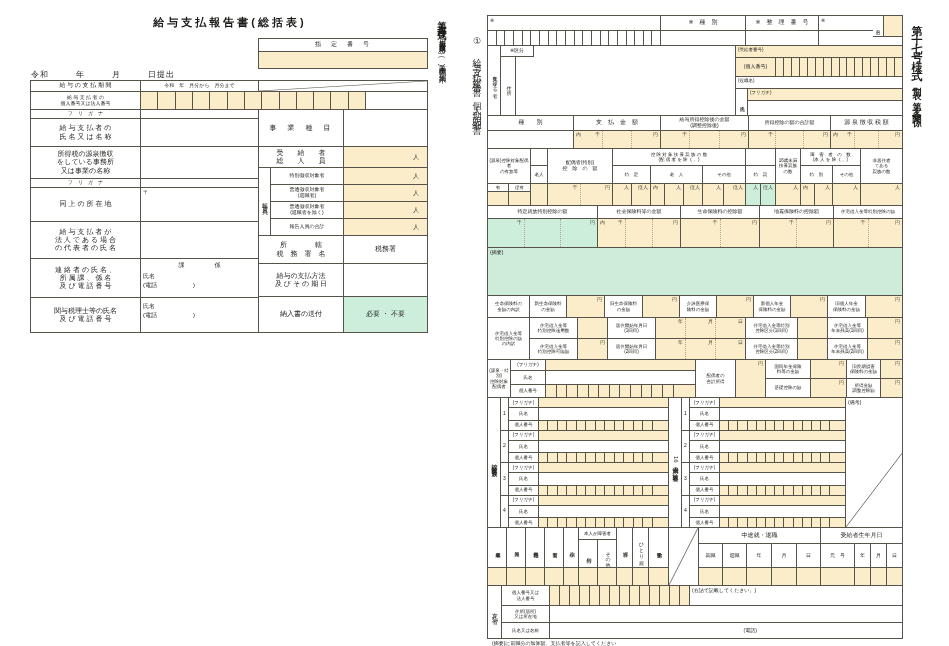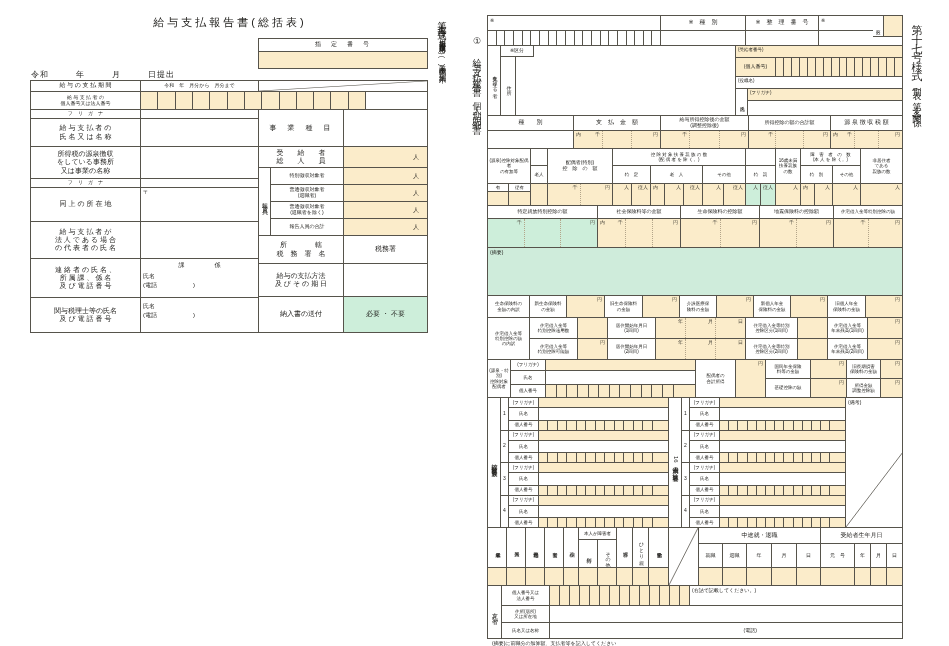--- a/index.html
+++ b/index.html
@@ -11,21 +11,21 @@
   .grow{flex:1;min-width:0;min-height:0}
   .tbl{border-top:1px solid #56534b;border-left:1px solid #56534b;box-sizing:border-box;background:#fff}
   .c{border-right:1px solid #56534b;border-bottom:1px solid #56534b;box-sizing:border-box;position:relative;overflow:hidden;background:#fff}
   .o{background:#fbecca}
   .g{background:#cdeeda}
   .gg{background:#cfecdb}
   .lab{display:flex;align-items:center;justify-content:center;text-align:center;white-space:pre-line;line-height:1.18}
   .tlab{display:block;padding:1px 2px;white-space:pre-line;line-height:1.2}
   .vert{writing-mode:vertical-rl}
   .f4{font-size:4.5px}.f5{font-size:5px}.f6{font-size:6px}.f7{font-size:7px}.f8{font-size:8px}.f9{font-size:9px}.f11{font-size:11px}
-  .b{font-weight:normal}
+  .b{font-weight:bold}
   .mk{position:absolute;font-size:5px;line-height:1;color:#4a463c}
   .tr{top:1px;right:2px}.tl{top:1px;left:2px}
   .mc{display:flex}
   .mc>div{flex:1;border-left:1px dotted #b3a58a;position:relative;min-width:0}
   .mc>div:first-child{border-left:0}
   .ds{display:flex;padding:0}
   .ds>i{display:block;flex:1;border-left:1px solid #56534b;min-width:0}
   .ds>i:first-child{border-left:0}
   .un{display:flex;align-items:center;justify-content:flex-end;padding-right:8px;font-size:6px}
   .kub{position:absolute;top:0;right:0;height:21px;display:flex;z-index:2}

